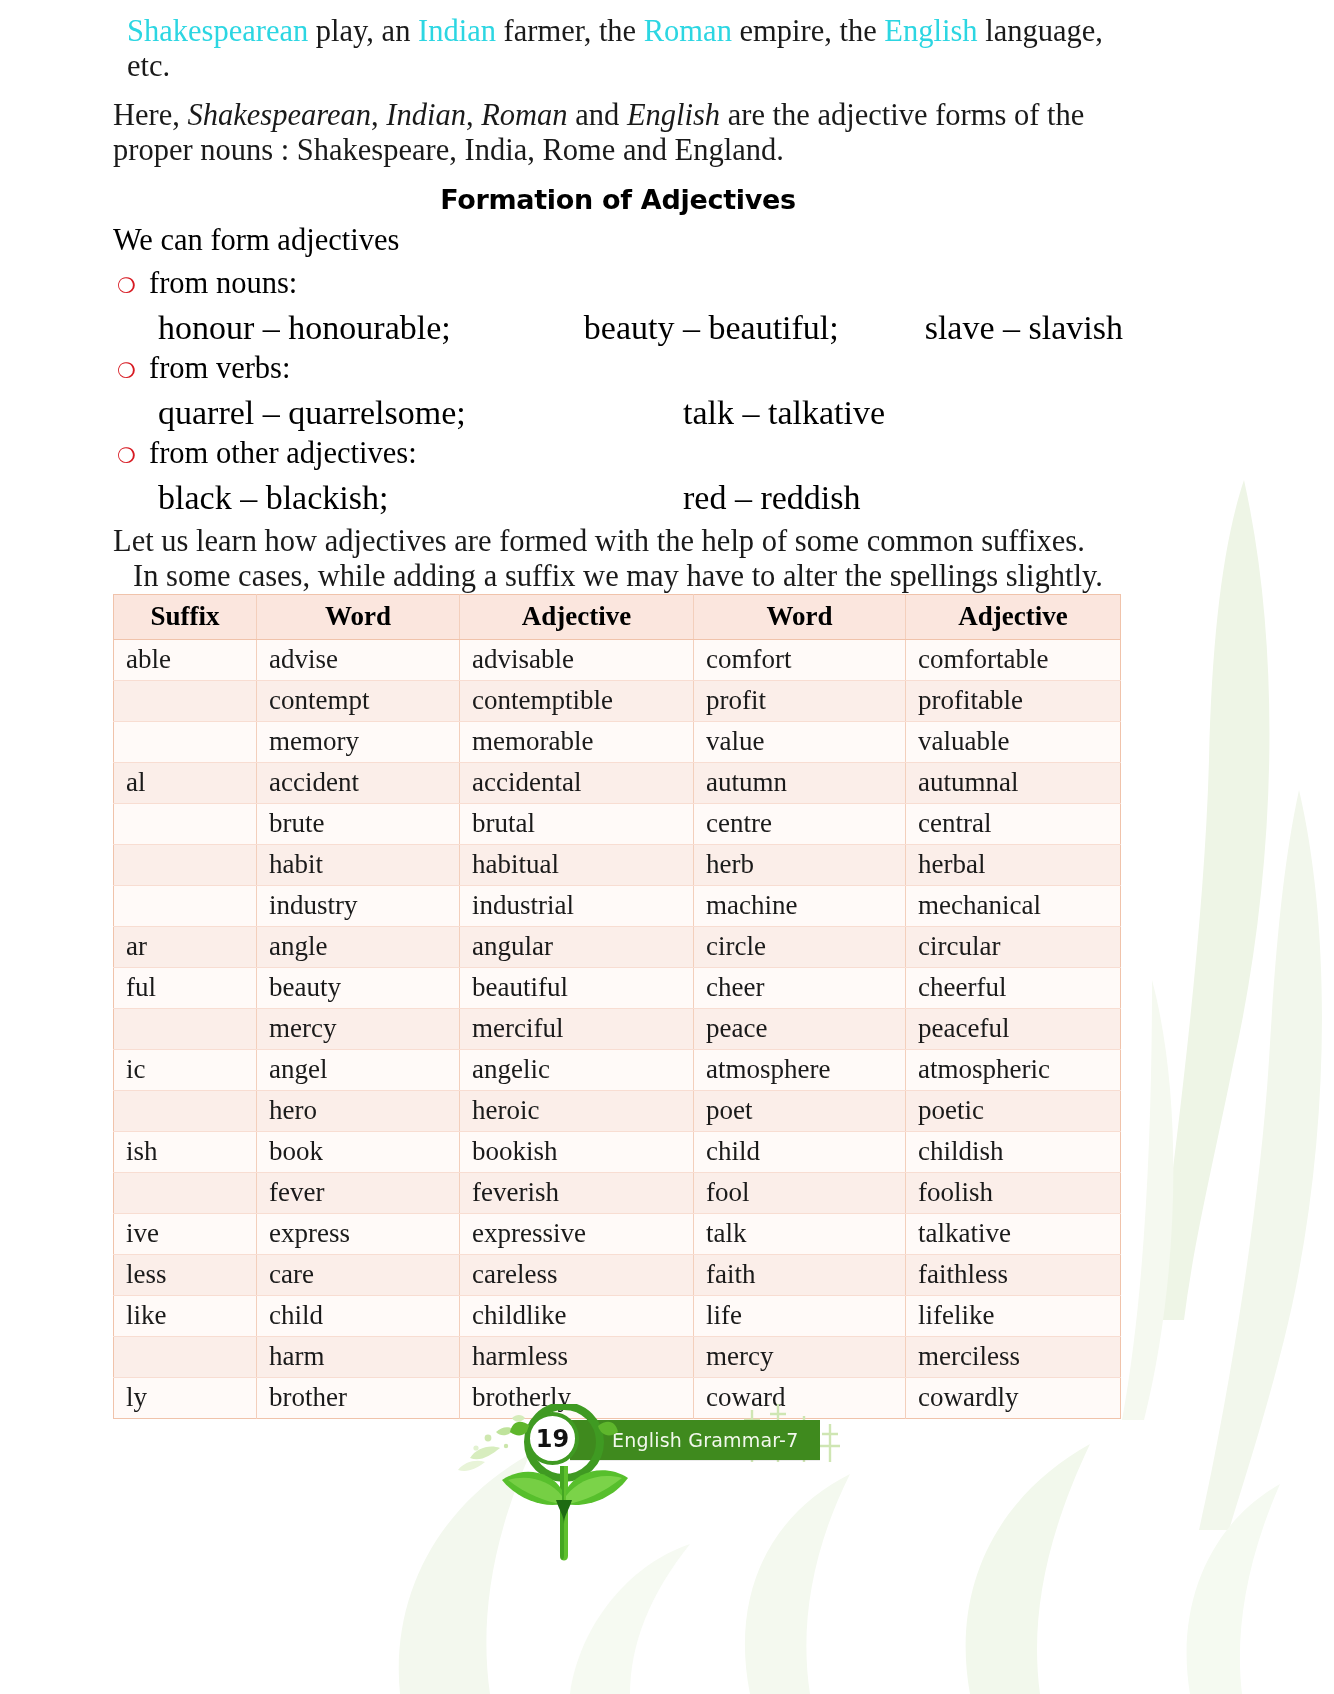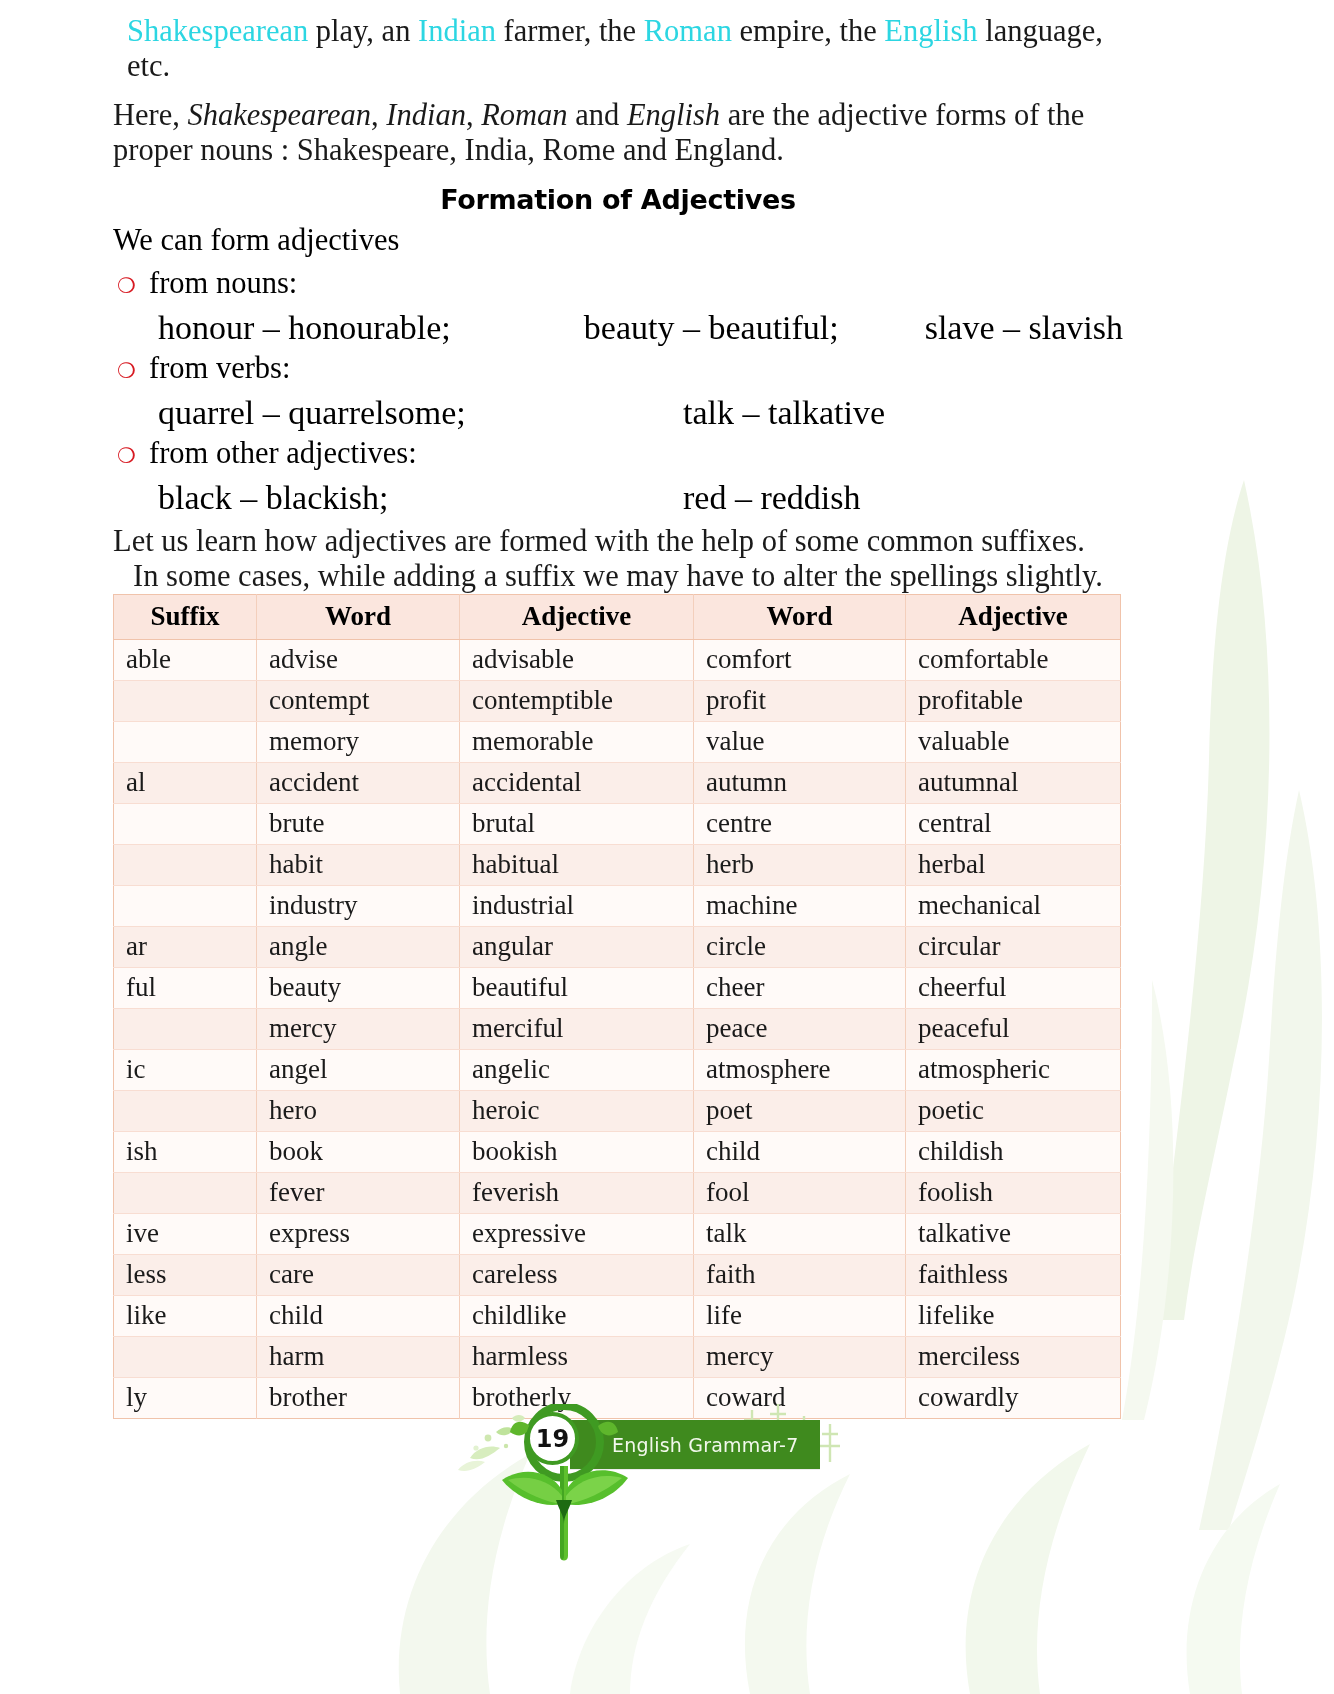--- a/index.html
+++ b/index.html
@@ -184,21 +184,21 @@
     font-family: "DejaVu Sans", sans-serif;
     font-size: 24px;
     font-weight: bold;
     color: #111;
     line-height: 1;
   }
   .banner {
     position: absolute;
     left: 118px;
     top: 16px;
-    height: 49px;
+    height: 40px;
     padding: 0 22px 0 42px;
     background: #3f8a1e;
     display: flex;
     align-items: center;
     z-index: 4;
     box-shadow: 0 1px 0 rgba(0,0,0,0.08);
   }
   .banner span {
     font-family: "DejaVu Sans", sans-serif;
     font-size: 19px;

